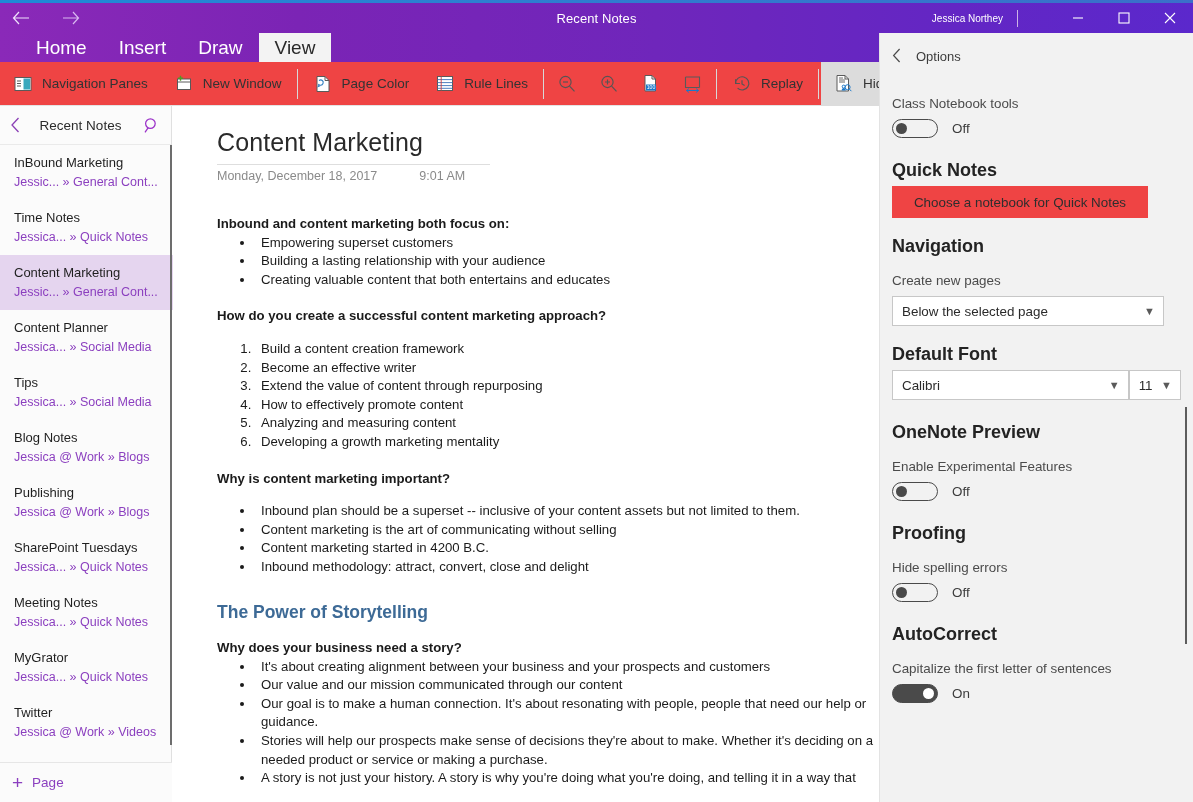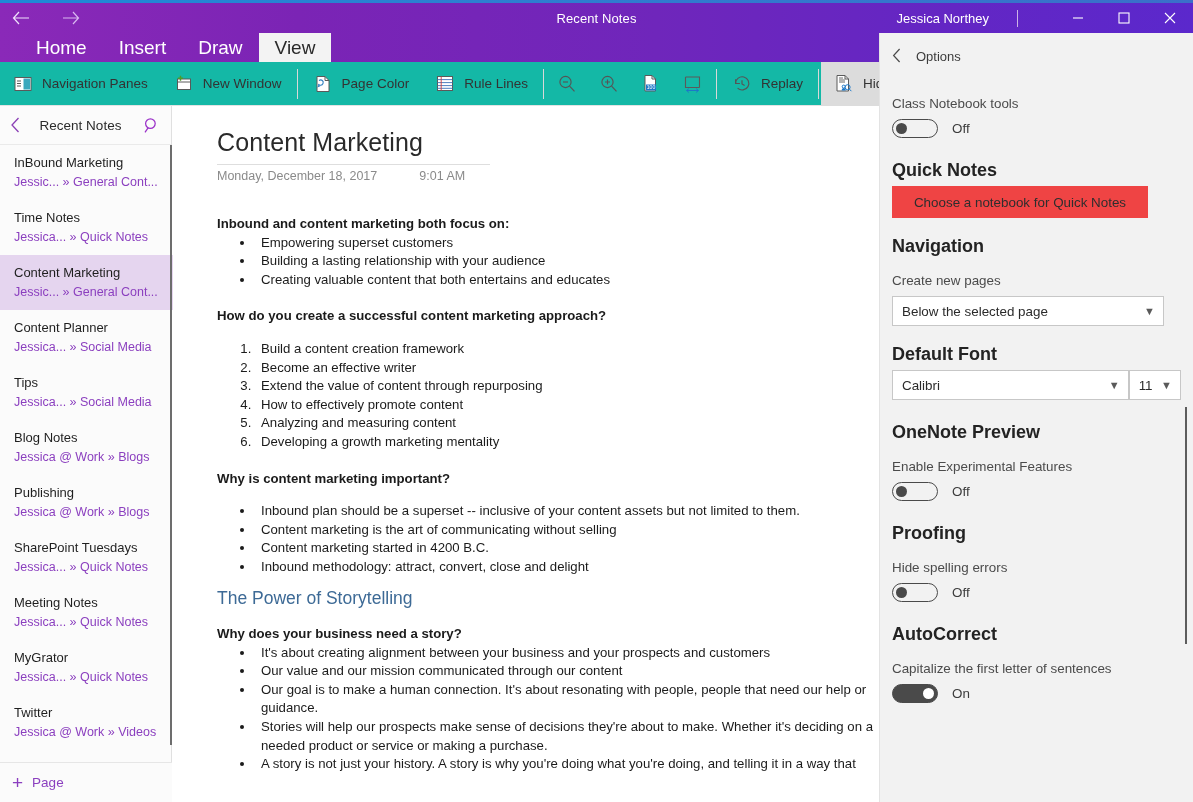--- a/index.html
+++ b/index.html
@@ -17,40 +17,40 @@
   .titlebar {
     position:absolute; top:3px; left:0; width:1193px; height:30px;
     background: linear-gradient(90deg, #8a29b8 0%, #7b24b5 25%, #6f26bb 55%, #6326c4 80%, #5b28cc 100%);
     color:#fff;
   }
   .nav-arrows { position:absolute; left:8px; top:0; height:30px; display:flex; align-items:center; gap:24px; }
   .nav-arrow { width:26px; height:26px; display:flex; align-items:center; justify-content:center;
     color:#f1e4fa; font-size:17px; line-height:1; }
   .win-title { position:absolute; left:0; top:0; width:1193px; height:30px;
     display:flex; align-items:center; justify-content:center; font-size:13px; color:#ffffff; letter-spacing:.1px;}
-  .acct { position:absolute; right:204px; top:0; height:30px; display:flex; align-items:center;
-     font-size:13px; color:#fff; white-space:nowrap;}
+  .acct { position:absolute; right:190px; top:0; height:30px; display:flex; align-items:center;
+     font-size:10px; color:#fff; white-space:nowrap;}
   .acct-sep { position:absolute; right:175px; top:7px; width:1px; height:17px; background:#cdb3e6; }
   .wincontrols { position:absolute; right:0; top:0; height:30px; display:flex; }
   .wc { width:46px; height:30px; display:flex; align-items:center; justify-content:center; color:#fff; }
   .wc svg { display:block; }
 
   
   .ribbonband {
     position:absolute; top:33px; left:0; width:1193px; height:29px;
     background: linear-gradient(90deg, #8a29b8 0%, #7b24b5 25%, #6f26bb 55%, #6326c4 80%, #5b28cc 100%);
   }
   .tabs { position:absolute; left:20px; top:0; height:29px; display:flex; align-items:stretch; }
   .tab { padding:0 16px; height:29px; display:flex; align-items:center; font-size:19px; color:#ffffff; }
   .tab.active { background:#f3f3f3; color:#2a2a2a; }
 
   
   .toolbar {
     position:absolute; top:62px; left:0; width:1193px; height:44px;
-    background:#14b8a6; border-bottom:1px solid #e3e3e3;
+    background:#ef4444; border-bottom:1px solid #e3e3e3;
     display:flex; align-items:center;
   }
   .tgroup { display:flex; align-items:center; height:44px; }
   .tsep { width:1px; height:30px; background:#d8d8d8; margin:0 2px; }
   .titem { display:flex; align-items:center; gap:9px; height:32px; padding:0 13px; font-size:13.5px; color:#333; white-space:nowrap;}
   .titem.iconly { padding:0 11px; }
   .titem.hl { background:#dcdcdc; height:44px; align-items:center; }
   .ticon { width:20px; height:20px; display:flex; align-items:center; justify-content:center; }
   .ticon svg { display:block; }
 
@@ -77,21 +77,21 @@
   .page { padding:22px 0 0 44px; }
   .ptitle { font-size:25px; font-weight:400; color:#2a2a2a; letter-spacing:.1px; }
   .trule { width:273px; height:1px; background:#dedede; margin:7px 0 4px 0; }
   .pmeta { display:flex; gap:42px; font-size:12.5px; color:#8a8a8a; }
   .body { margin-top:32px; font-size:13.2px; color:#1b1b1b; line-height:18.6px; }
   .b-head { font-weight:bold; }
   ul.b, ol.b { margin:0 0 0 22px; padding-left:16px; }
   ul.b li, ol.b li { padding-left:6px; margin:0; }
   ul.b { list-style:disc; }
   ol.b { list-style:decimal; } .spacer14 { height:14px; } .spacer18 { height:18px; }
-  .sec-head { font-size:17.5px; color:#3d6a96; font-weight:400; margin-top:12px; }
+  .sec-head { font-size:17.5px; color:#3d6a96; font-weight:700; margin-top:26px; }
 
   
   .options { position:absolute; top:33px; right:0; width:314px; height:769px; background:#f2f2f2;
     border-left:1px solid #e3e3e3; }
   .op-head { height:47px; display:flex; align-items:center; padding-left:12px; gap:14px; }
   .op-back { color:#4a4a4a; font-size:15px; line-height:1; }
   .op-title { font-size:13px; color:#3d3d3d; font-weight:400; }
   .op-body { padding:0 12px; }
   .op-sub { font-size:13.4px; color:#4b4b4b; margin-bottom:8px;margin-top:16px; }
   .op-grouptitle { font-size:18px; font-weight:bold; color:#232323; margin-bottom:5px; }

